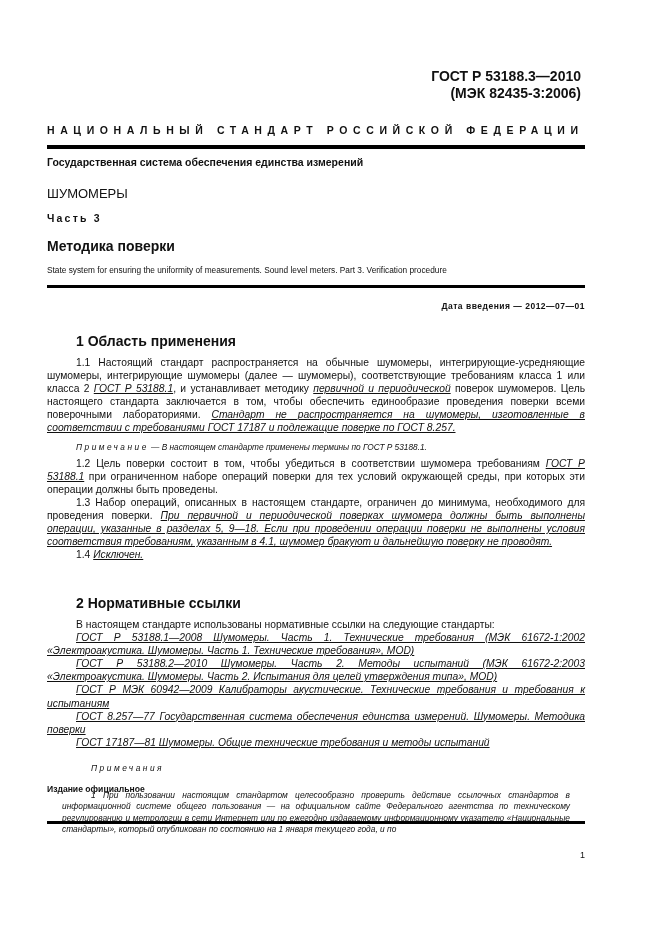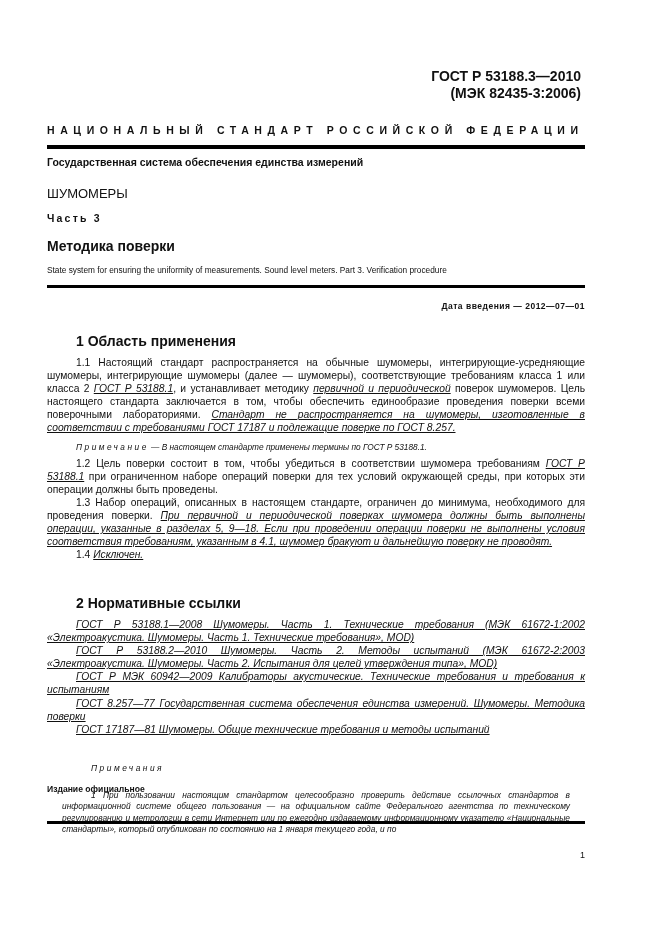--- a/index.html
+++ b/index.html
@@ -65,20 +65,21 @@
   <p><span>1.1 Настоящий стандарт распространяется на обычные шумомеры, интегрирующие-усредняющие шумомеры, интегрирующие шумомеры (далее — шумомеры), соответствующие требованиям класса 1 или класса 2 </span><span class="it">ГОСТ Р 53188.1</span><span>, и устанавливает методику </span><span class="it">первичной и периодической</span><span> поверок шумомеров. Цель настоящего стандарта заключается в том, чтобы обеспечить единообразие проведения поверки всеми поверочными лабораториями. </span><span class="it">Стандарт не распространяется на шумомеры, изготовленные в соответствии с требованиями ГОСТ 17187 и подлежащие поверке по ГОСТ 8.257.</span></p>
   <p class="note" style="margin-top:6px;margin-bottom:3px;"><span class="spaced">Примечание</span><span> — В настоящем стандарте применены термины по ГОСТ Р 53188.1.</span></p>
   <p><span>1.2 Цель поверки состоит в том, чтобы убедиться в соответствии шумомера требованиям </span><span class="it">ГОСТ Р 53188.1</span><span> при ограниченном наборе операций поверки для тех условий окружающей среды, при которых эти операции должны быть проведены.</span></p>
   <p><span>1.3  Набор операций, описанных в настоящем стандарте, ограничен до минимума, необходимого для проведения поверки. </span><span class="it">При первичной и периодической поверках шумомера должны быть выполнены операции, указанные в разделах 5, 9—18. Если при проведении операции поверки не выполнены условия соответствия требованиям, указанным в 4.1, шумомер бракуют и дальнейшую поверку не проводят.</span></p>
   <p><span>1.4  </span><span class="it">Исключен.</span></p>
 </div>
 
 <div class="abs h2" style="top:595px;">2  Нормативные ссылки</div>
 
 <div class="abs text" style="top:618px;">
+  <p>В настоящем стандарте использованы нормативные ссылки на следующие стандарты:</p>
   <p class="it">ГОСТ Р 53188.1—2008  Шумомеры. Часть 1. Технические требования (МЭК 61672-1:2002 «Электроакустика. Шумомеры. Часть 1. Технические требования», MOD)</p>
   <p class="it">ГОСТ Р 53188.2—2010  Шумомеры. Часть 2. Методы испытаний (МЭК 61672-2:2003 «Электроакустика. Шумомеры. Часть 2. Испытания для целей утверждения типа», MOD)</p>
   <p class="it">ГОСТ Р МЭК 60942—2009  Калибраторы акустические. Технические требования и требования к испытаниям</p>
   <p class="it">ГОСТ 8.257—77  Государственная система обеспечения единства измерений. Шумомеры. Методика поверки</p>
   <p class="it">ГОСТ 17187—81  Шумомеры. Общие технические требования и методы испытаний</p>
 </div>
 
 <div class="abs notes" style="top:748px;">
   <p class="spaced">Примечания</p>
   <p>1  При пользовании настоящим стандартом целесообразно проверить действие ссылочных стандартов в информационной системе общего пользования — на официальном сайте Федерального агентства по техническому регулированию и метрологии в сети Интернет или по ежегодно издаваемому информационному указателю «Национальные стандарты», который опубликован по состоянию на 1 января текущего года, и по</p>

